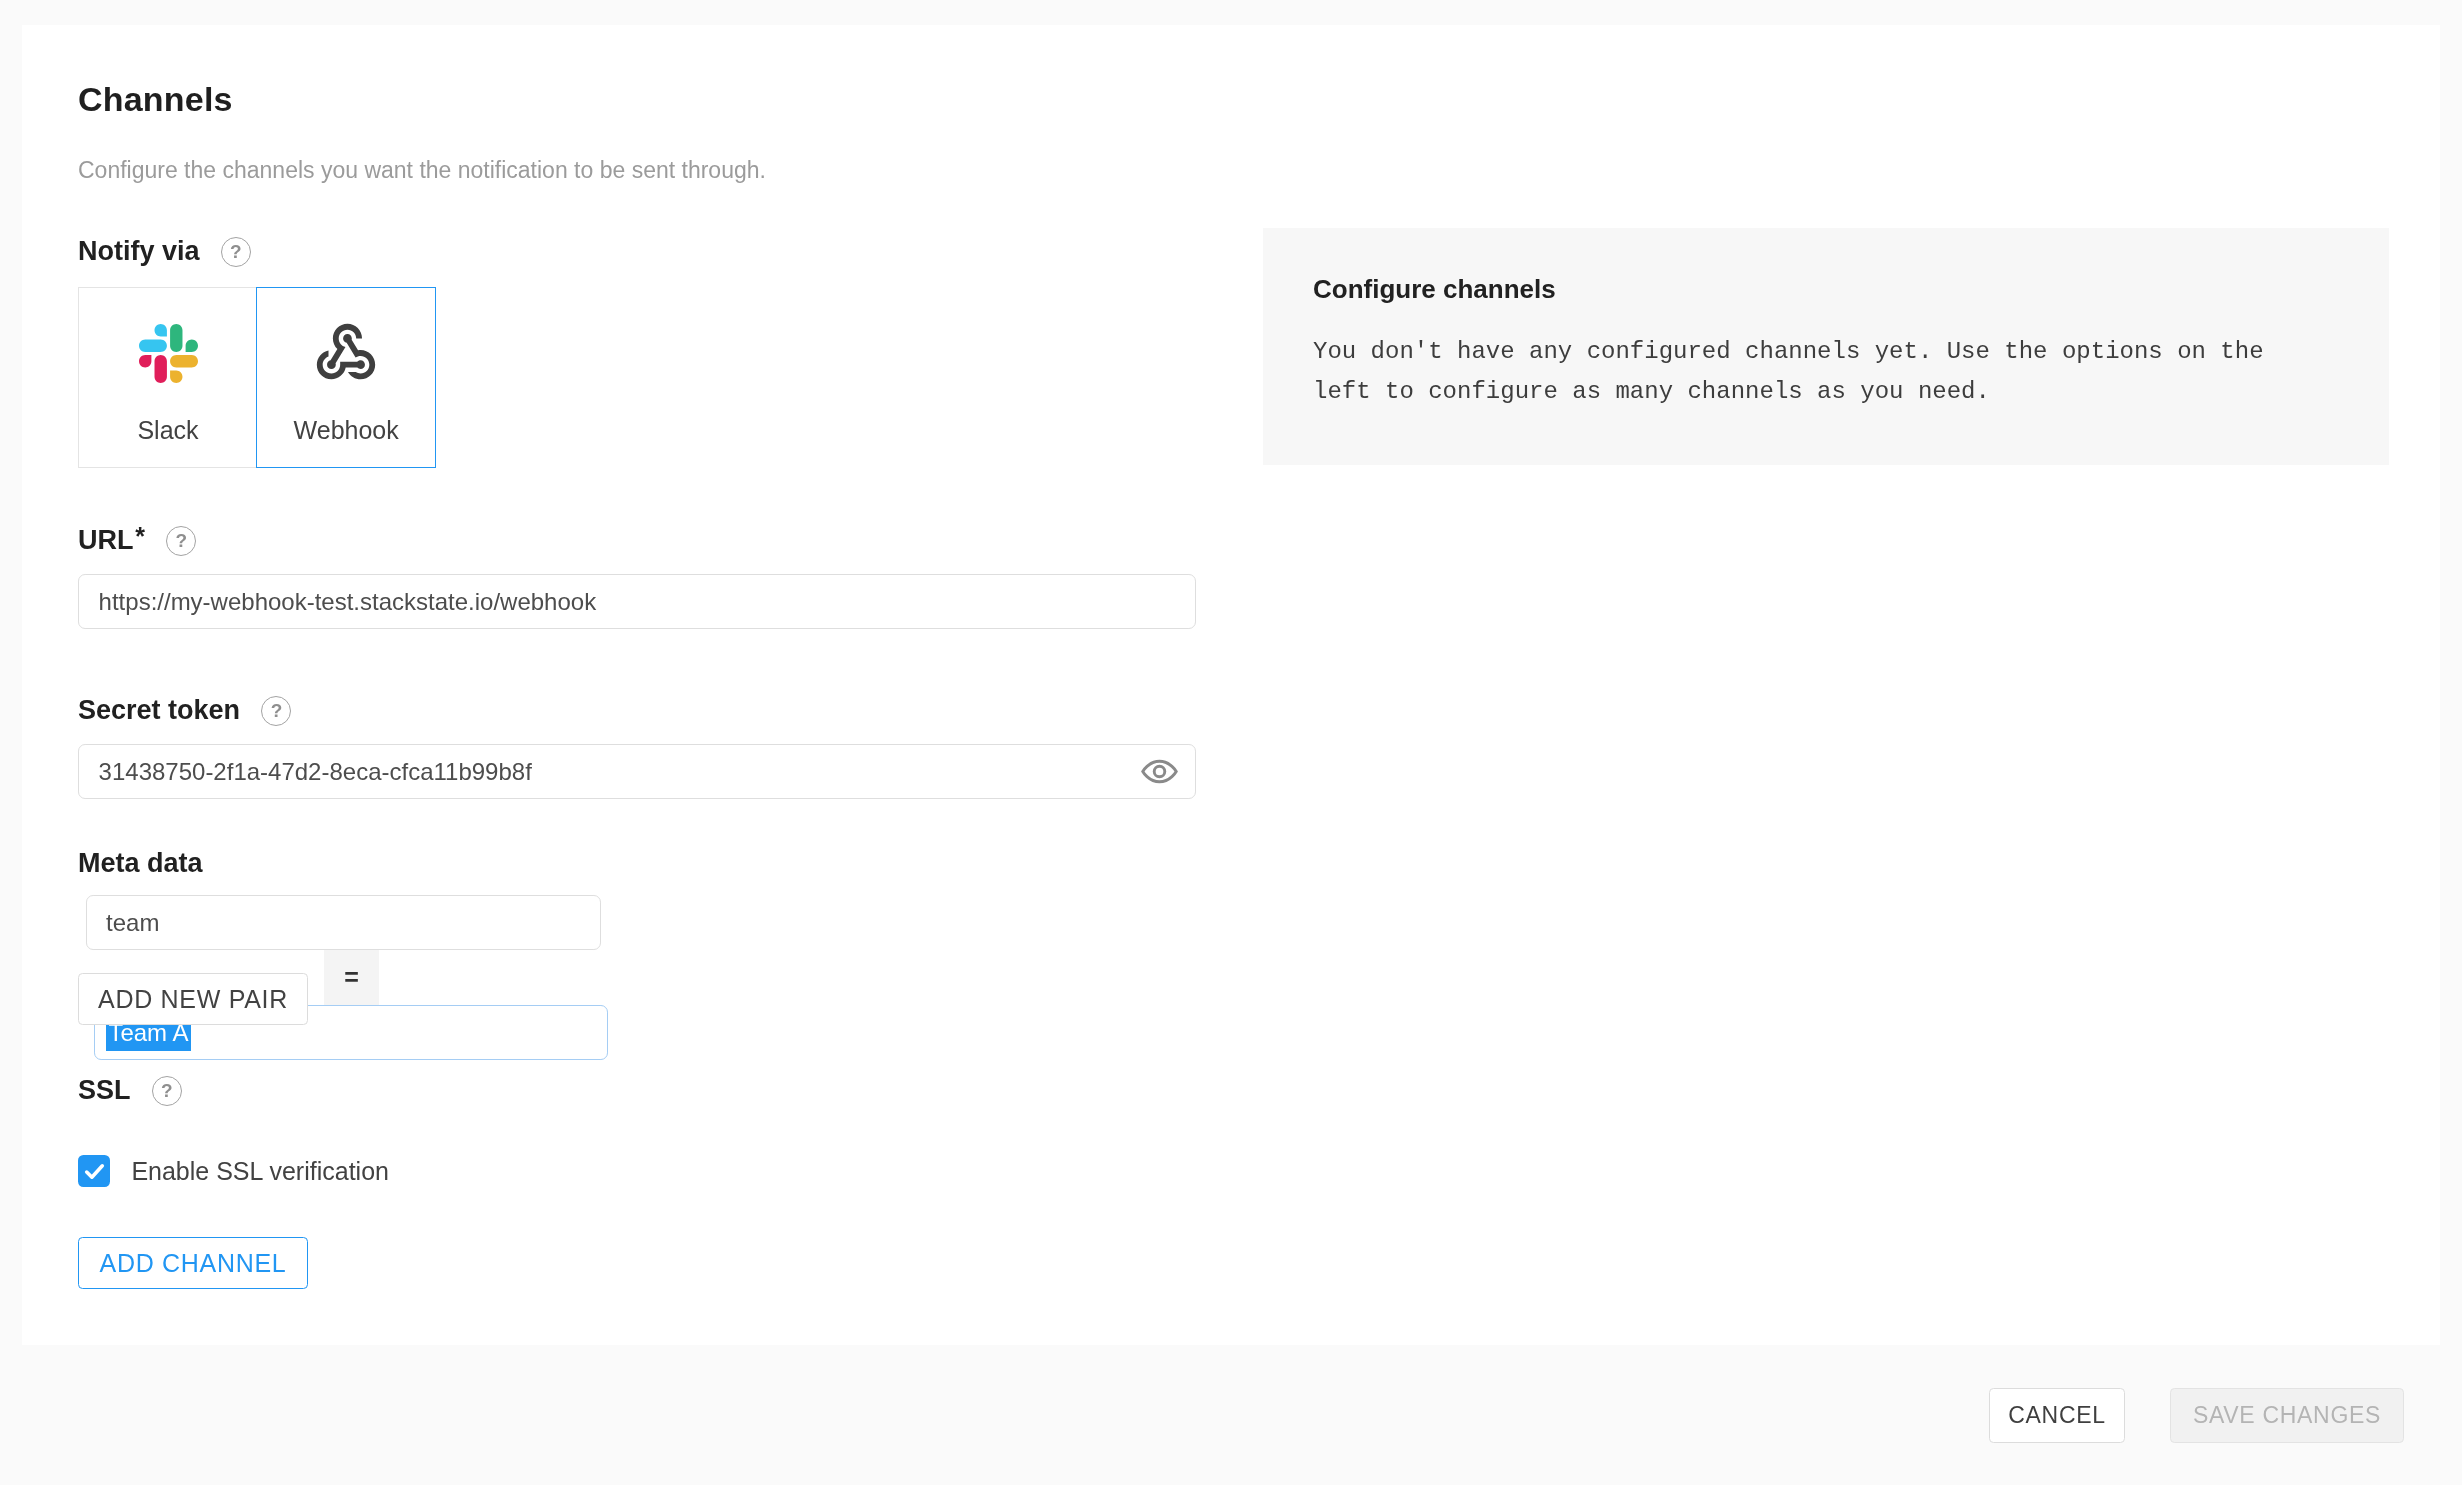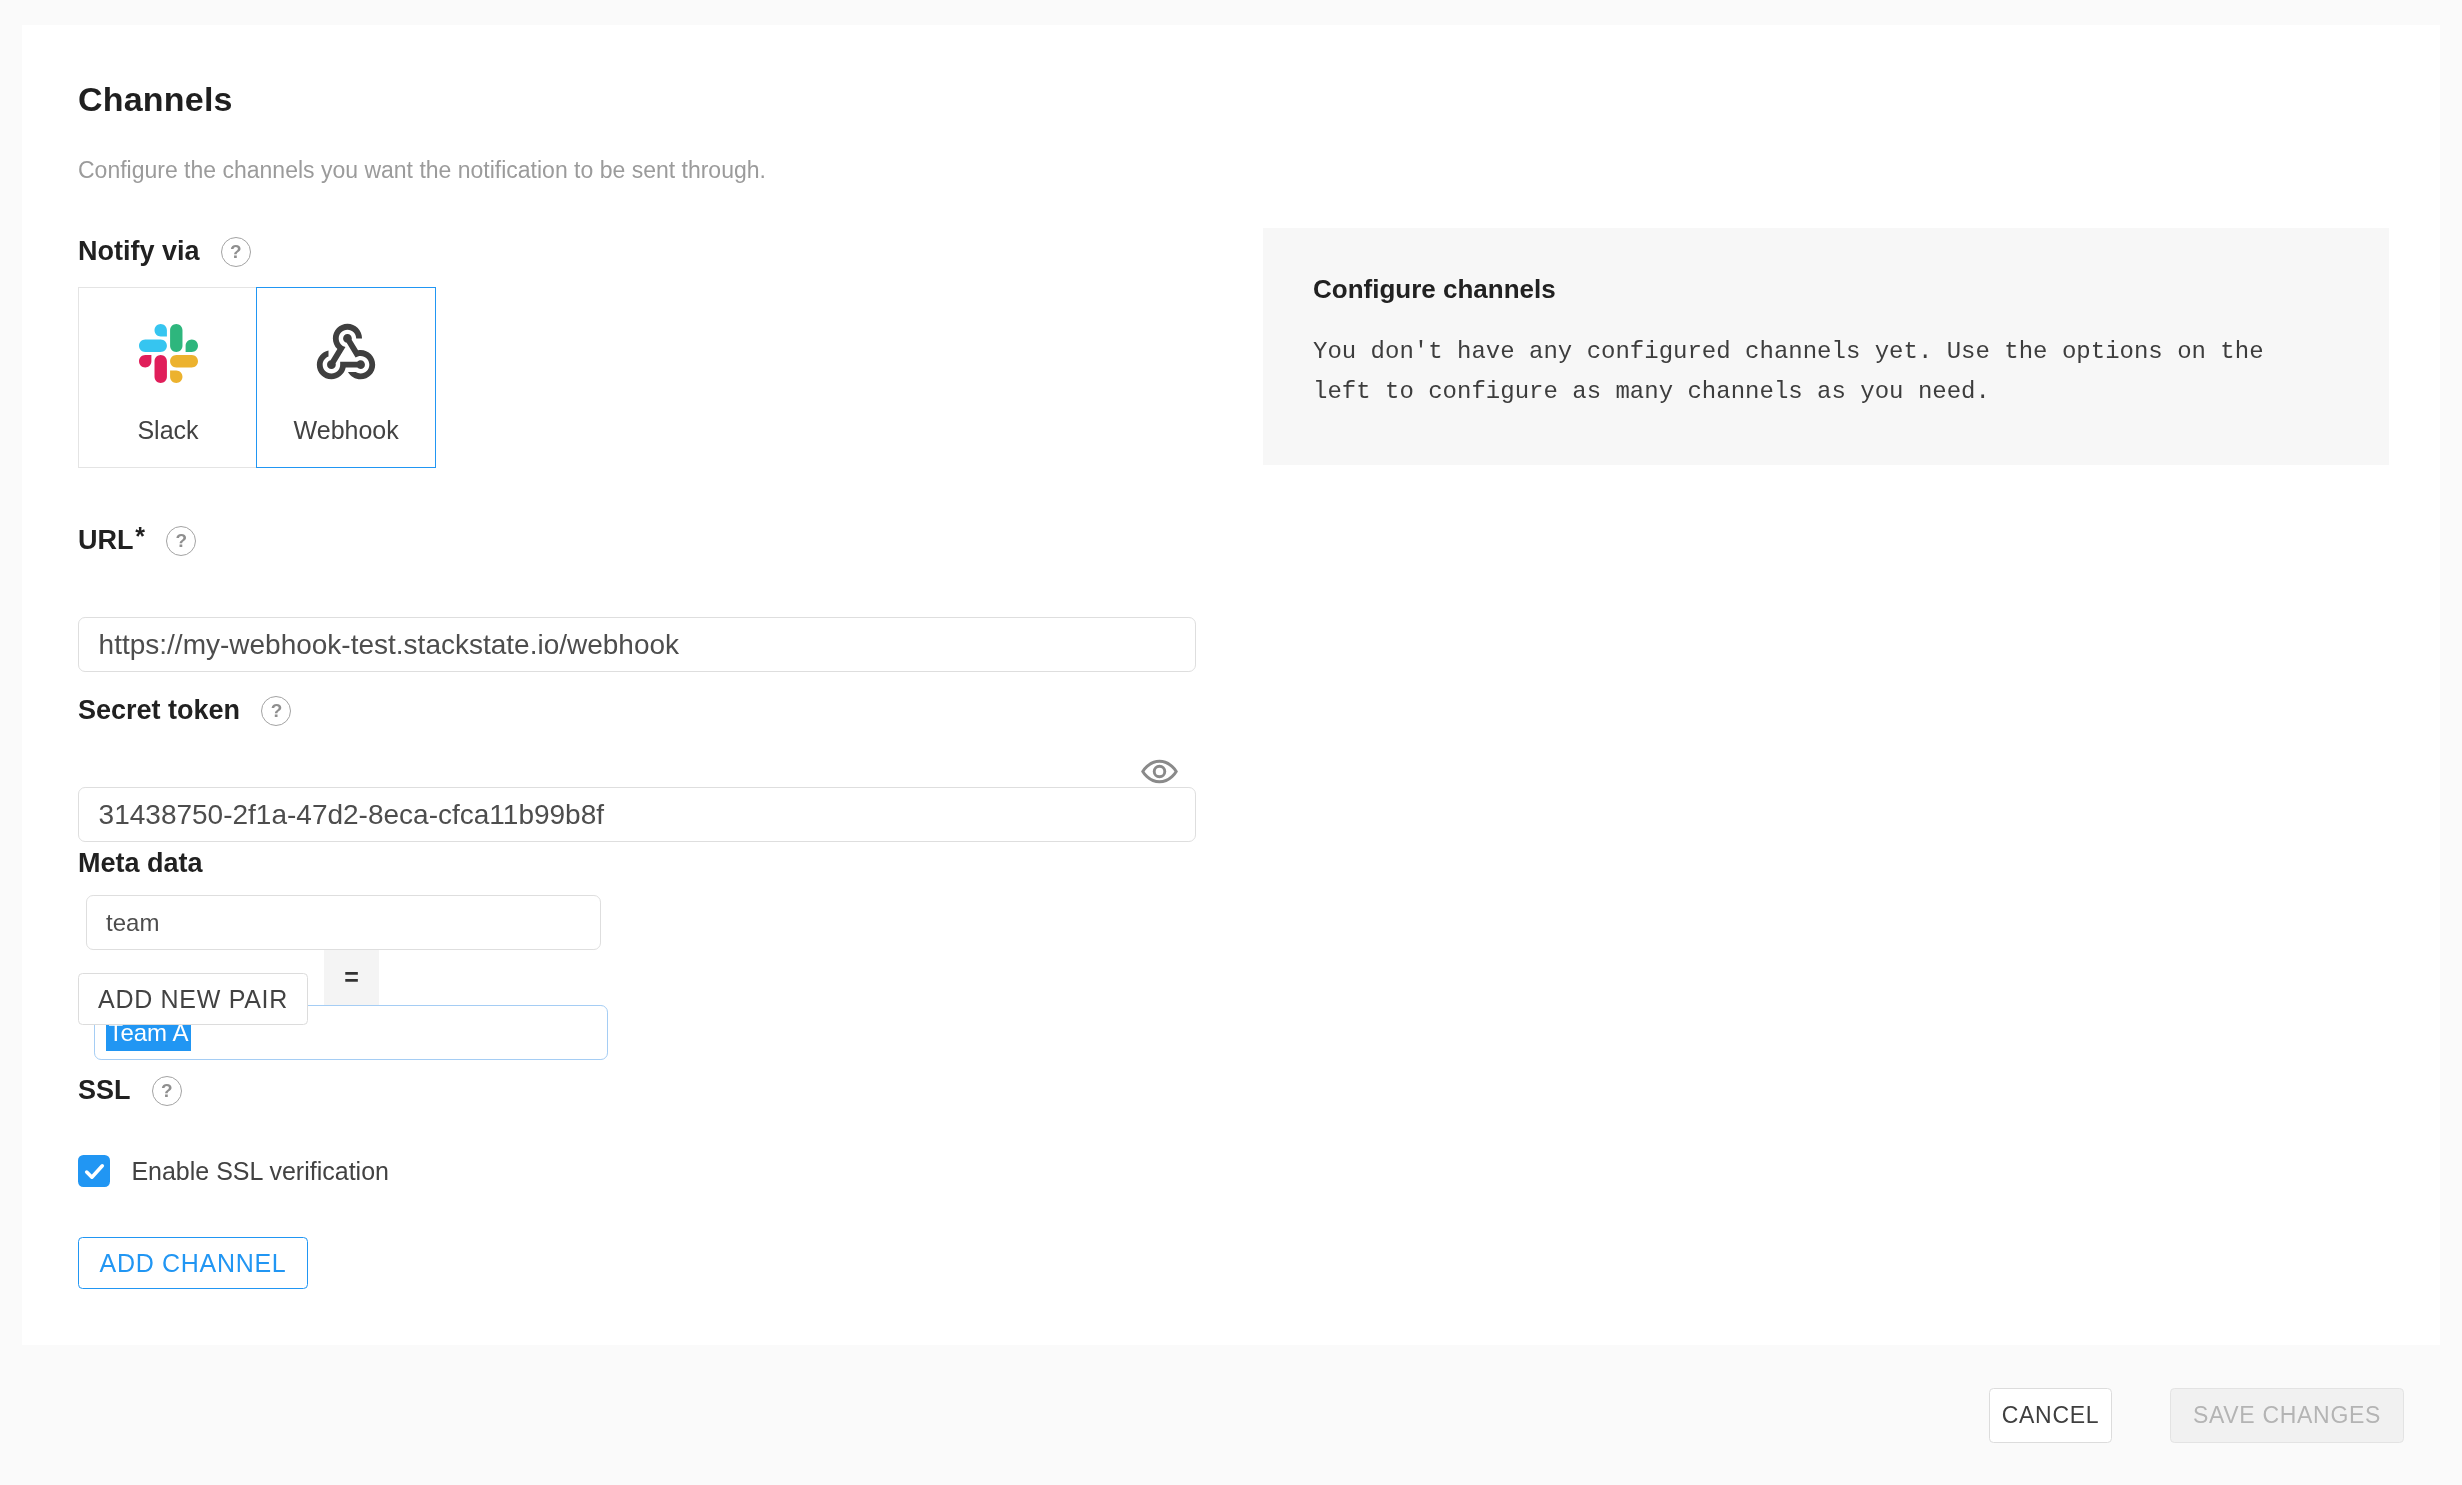--- a/index.html
+++ b/index.html
@@ -49,23 +49,22 @@
   .tile + .tile { margin-left:-1.8px; }
   .tile.selected { border-color:#2196f3; z-index:1; }
   .tile .tile-icon { height:66px; display:flex; align-items:center; justify-content:center; }
   .tile .tile-label { margin-top:30px; font-size:25px; color:#424242; }
   
   .text-input {
     position:absolute; left:56px;
     width:1118px; height:55px;
     border:1.8px solid #dedede; border-radius:7.1px;
     font-family:"Liberation Sans", sans-serif;
-    font-size:28px; color:#4d4d4d; padding:0 19.6px; background:#fff;
+    font-size:24px; color:#4d4d4d; padding:0 19.6px; background:#fff;
     outline:none;
-    margin-top:43px;
   }
   .input-wrap { position:absolute; left:56px; width:1118px; height:55px; }
   .input-wrap .text-input { position:absolute; left:0; top:0; width:100%; height:100%; padding-right:80px; }
   .eye-btn {
     position:absolute; right:12.5px; top:8px; width:48px; height:39px;
     border:none; background:transparent; cursor:pointer;
     display:flex; align-items:center; justify-content:center;
   }
   
   .pair-row { position:absolute; left:56px; top:870px; display:flex; align-items:center;flex-direction:column; }
@@ -95,21 +94,21 @@
     display:flex; align-items:center; justify-content:center;
   }
   .btn-outline-gray { width:230px; left:56px; background:#fff; border:1.8px solid #dcdcdc; color:#424242; }
   .btn-outline-blue { width:230px; left:56px; background:#fff; border:1.8px solid #2196f3; color:#2196f3; }
   .footer-btn {
     position:absolute; top:1388px; height:55px; border-radius:4.5px;
     font-family:"Liberation Sans", sans-serif;
     font-size:23px; letter-spacing:0.7px;
     display:flex; align-items:center; justify-content:center;
   }
-  .cancel-btn { left:1989px; width:123px; background:#fff; border:1.8px solid #dcdcdc; color:#3f3f3f; cursor:pointer; }
+  .cancel-btn { left:1989px; width:136px; background:#fff; border:1.8px solid #dcdcdc; color:#3f3f3f; cursor:pointer; }
   .save-btn { left:2170px; width:234px; background:#f1f1f1; border:1.8px solid #e3e3e3; color:#b4b4b4; cursor:default; }
   
   .checkbox-row { position:absolute; left:56px; top:1130px; display:flex; align-items:center; }
   .checkbox {
     width:32px; height:32px; border-radius:5.4px; background:#2196f3;
     display:flex; align-items:center; justify-content:center; cursor:pointer; border:none;
   }
   .checkbox-label { margin-left:21.4px; font-size:25px; color:#424242; cursor:pointer; }
   
   .side-panel {

